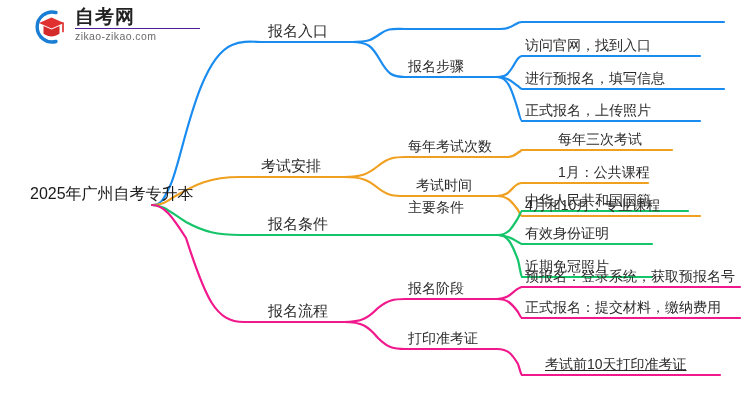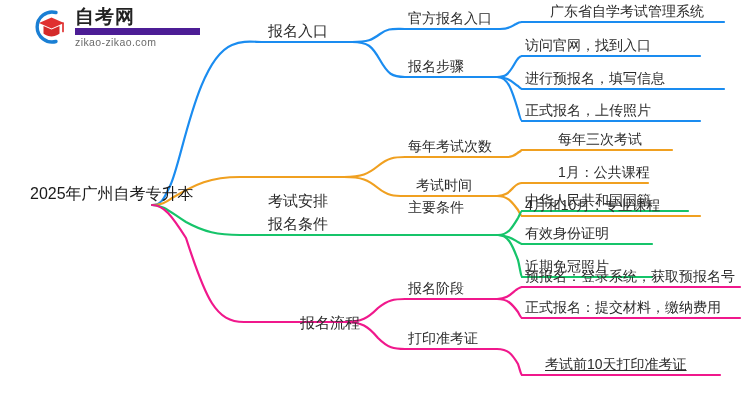--- a/index.html
+++ b/index.html
@@ -18,21 +18,21 @@
   .logo-mark{position:absolute;left:0;top:2px;width:40px;height:38px;}
   .logo-text{
     position:absolute;left:45px;top:0px;
     font-size:19px;font-weight:bold;color:#222;letter-spacing:1px;
     line-height:22px;
   }
   .logo-sub{
     position:absolute;left:45px;top:22px;
     font-size:10.5px;color:#6b6b6b;letter-spacing:.4px;
     line-height:13px;
-    border-top:7px solid #4c1d95;
+    border-top:1px solid #4c1d95;
     padding-top:1px;
     width:125px;
   }
 
   
   .node{
     position:absolute;
     font-size:15px;
     color:#2b2b2b;
     white-space:nowrap;
@@ -128,36 +128,34 @@
       <path d="M522 318 L740 318" stroke="#f0188c"></path>
       <path d="M497 349 C508 349 512 354 518 364 C520 370 521 375 522 375" stroke="#f0188c"></path>
       <path d="M522 375 L720 375" stroke="#f0188c"></path>
 
     </g>
   </svg>
 
   <div class="node root" style="left:30px;top:205px;">2025年广州自考专升本</div>
 
   <div class="node lvl2" style="left:268px;top:42px;">报名入口</div>
-  <div class="node lvl2" style="left:268px;top:177px;margin-top:35px;">考试安排</div>
+  <div class="node lvl2" style="left:261px;top:177px;">考试安排</div>
   <div class="node lvl2" style="left:268px;top:235px;">报名条件</div>
-  <div class="node lvl2" style="left:268px;top:334px;margin-left:32px;">报名流程</div>
+  <div class="node lvl2" style="left:268px;top:322px;">报名流程</div>
 
-  <div class="node lvl3" style="left:408px;top:29px;">官方报名入口</div>
   <div class="node lvl3" style="left:408px;top:77px;">报名步骤</div>
 
   <div class="node lvl3" style="left:408px;top:157px;">每年考试次数</div>
   <div class="node lvl3" style="left:408px;top:196px;margin-left:8px;">考试时间</div>
 
   <div class="node lvl3" style="left:408px;top:218px;">主要条件</div>
 
   <div class="node lvl3" style="left:408px;top:299px;">报名阶段</div>
   <div class="node lvl3" style="left:408px;top:349px;">打印准考证</div>
 
-  <div class="node leaf" style="left:550px;top:22px;">广东省自学考试管理系统</div>
   <div class="node leaf" style="left:525px;top:56px;">访问官网，找到入口</div>
   <div class="node leaf" style="left:525px;top:89px;">进行预报名，填写信息</div>
   <div class="node leaf" style="left:525px;top:121px;">正式报名，上传照片</div>
 
   <div class="node leaf" style="left:558px;top:150px;">每年三次考试</div>
   <div class="node leaf" style="left:533px;top:183px;margin-left:25px;">1月：公共课程</div>
   <div class="node leaf" style="left:525px;top:216px;">4月和10月：专业课程</div>
 
   <div class="node leaf" style="left:525px;top:211px;">中华人民共和国国籍</div>
   <div class="node leaf" style="left:525px;top:277px;">近期免冠照片</div>

